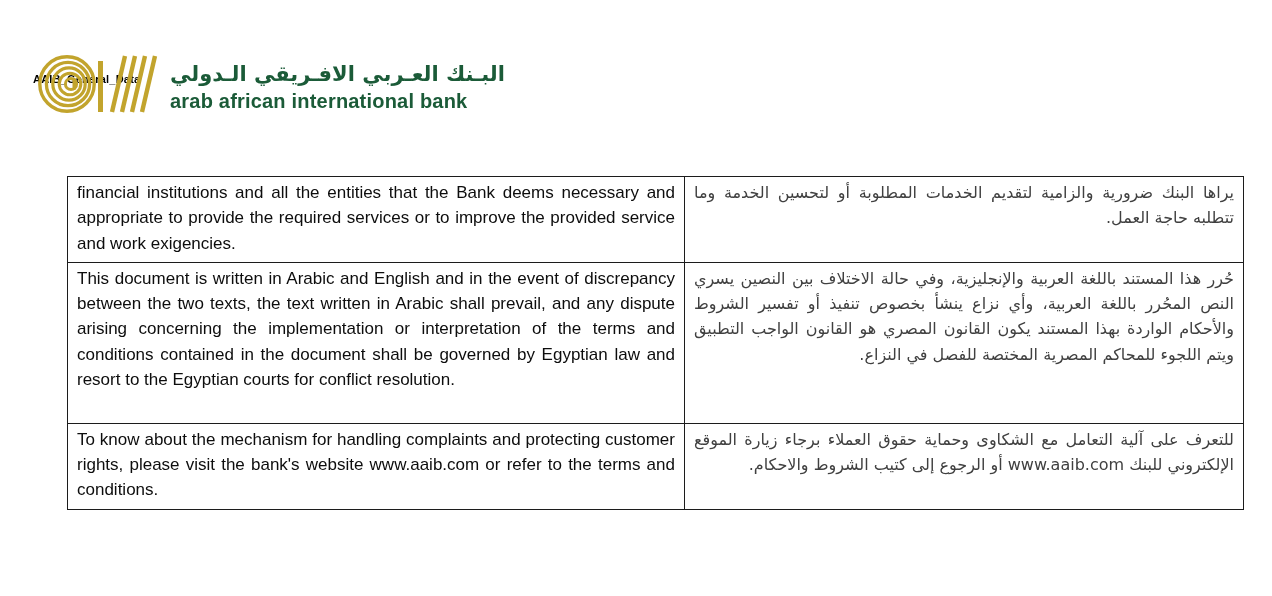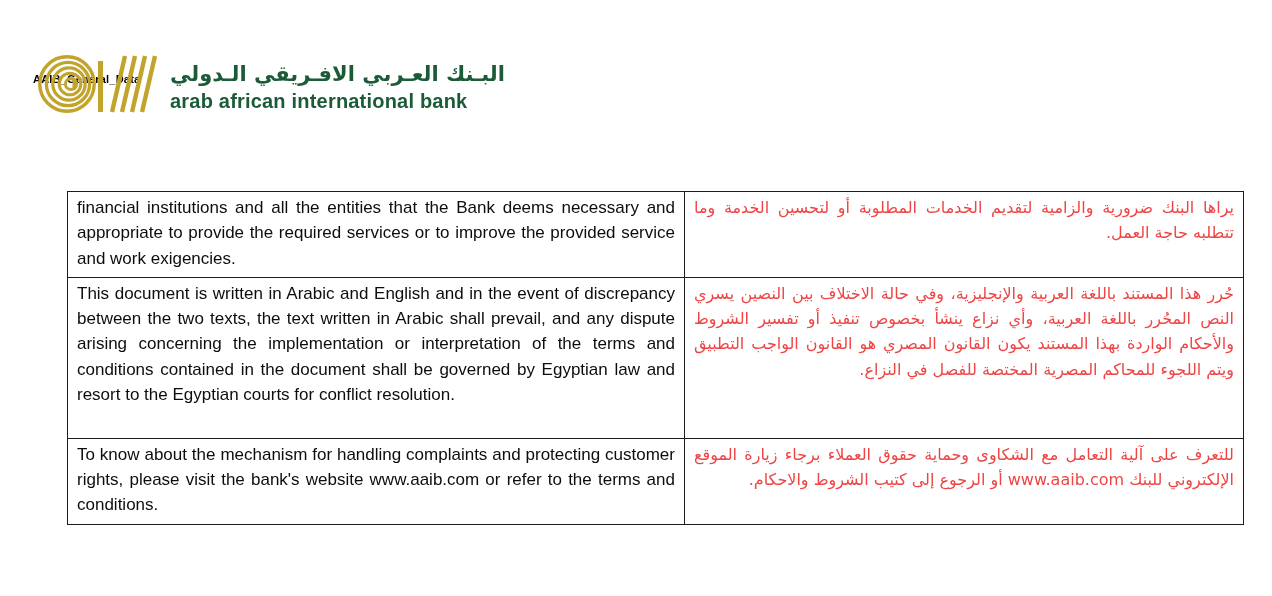--- a/index.html
+++ b/index.html
@@ -63,21 +63,21 @@
     font-size: 20px;
     line-height: 24px;
     letter-spacing: 0.2px;
     white-space: nowrap;
   }
 
   
   table.terms {
     position: absolute;
     left: 67px;
-    top: 191px;
+    top: 176px;
     width: 1138px;
     border-collapse: collapse;
     table-layout: fixed;
   }
   table.terms td {
     border: 1px solid #1c1c1c;
     vertical-align: top;
     padding: 3px 9px 6px 9px;
   }
   td.cell-en {
@@ -88,21 +88,21 @@
     line-height: 25.3px;
     color: #0d0d0d;
   }
   td.cell-ar {
     width: 540px;
     direction: rtl;
     text-align: justify;
     font-family: "DejaVu Sans", sans-serif;
     font-size: 16px;
     line-height: 25.3px;
-    color: #ef4444;
+    color: #404040;
   }
   tr.row-1 { height: 74px; }
   tr.row-2 { height: 161px; }
   tr.row-3 { height: 84px; }
 </style>
 </head>
 <body>
 
 <div class="page">
 

